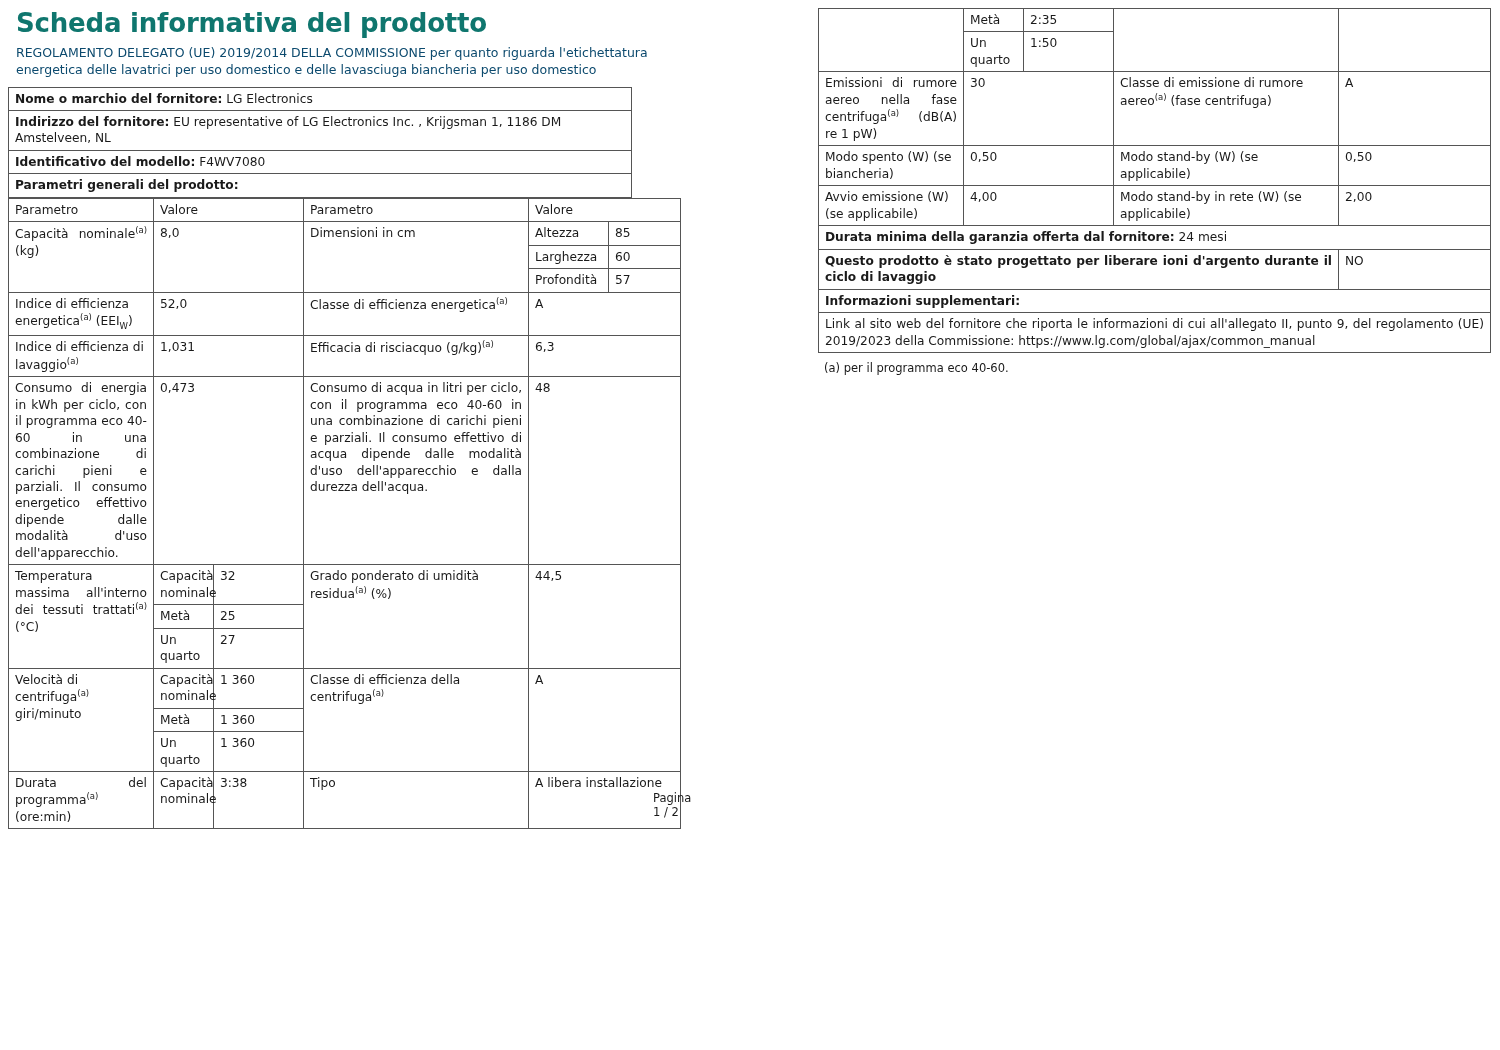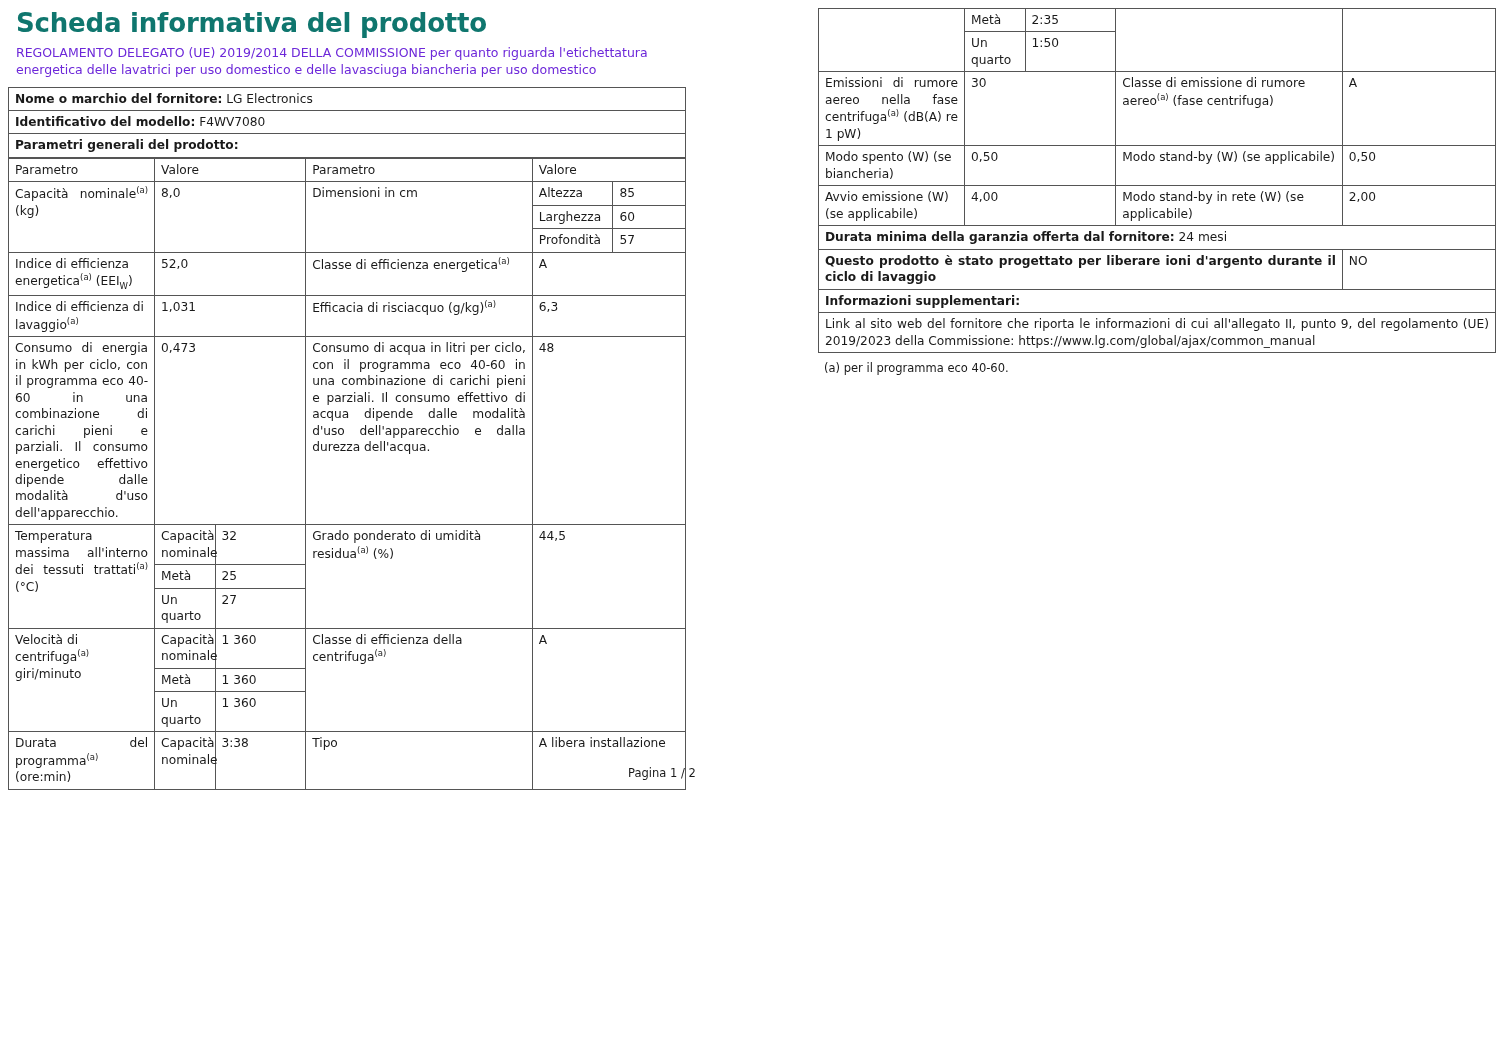--- a/index.html
+++ b/index.html
@@ -24,28 +24,28 @@
 
   h1.title {
     font-size: 26px;
     font-weight: bold;
     color: #0f766e;
     margin: 8px 0 6px 8px;
     letter-spacing: -0.2px;
   }
   .subtitle {
     font-size: 12.5px;
-    color: #6d28d9;
+    color: #0c4a6e;
     line-height: 1.38;
     margin: 0 8px 8px 8px;
   }
 
   table.doc {
     border-collapse: collapse;
-    width: 678px;
+    width: 624px;
     table-layout: fixed;
   }
   table.doc td {
     border: 1px solid #555;
     padding: 3px 6px;
     font-size: 12.2px;
     line-height: 1.35;
     vertical-align: top;
     color: #1a1a1a;
   }
@@ -60,21 +60,21 @@
     font-size: 11.5px;
     color: #1a1a1a;
     margin: 8px 0 0 6px;
   }
   .pagenum {
     position: absolute;
     bottom: 10px;
     font-size: 11.5px;
     color: #1a1a1a;
   }
-  .pagenum.left { left: 620px; }
+  .pagenum.left { left: 645px; }
 
   .free-text {
     font-size: 12.2px;
     line-height: 1.4;
     text-align: justify;
     text-align-last: left;
     margin-left: 9px;
   }
 </style>
 </head>
@@ -86,20 +86,26 @@
 
     <h1 class="title">Scheda informativa del prodotto</h1>
     <div class="subtitle">REGOLAMENTO DELEGATO (UE) 2019/2014 DELLA COMMISSIONE per quanto riguarda l'etichettatura energetica delle lavatrici per uso domestico e delle lavasciuga biancheria per uso domestico</div>
 
     <table class="doc">
       <tbody>
           <tr>
         <td colspan="4">
           <span class="lbl-b">Nome o marchio del fornitore:</span>
           <span>LG Electronics</span>
+        </td>
+      </tr>
+      <tr>
+        <td colspan="4">
+          <span class="lbl-b">Indirizzo del fornitore:</span>
+          <span class="just">EU representative of LG Electronics Inc. , Krijgsman 1, 1186 DM Amstelveen, NL</span>
         </td>
       </tr>
       <tr>
         <td colspan="4">
           <span class="lbl-b">Identificativo del modello:</span>
           <span>F4WV7080</span>
         </td>
       </tr>
       <tr>
         <td colspan="4">

